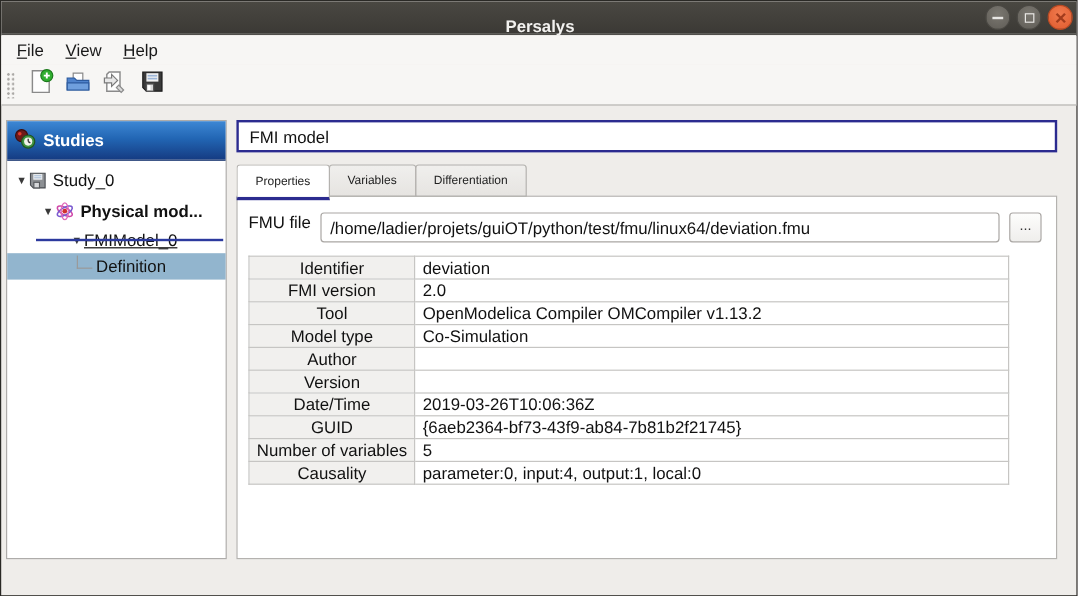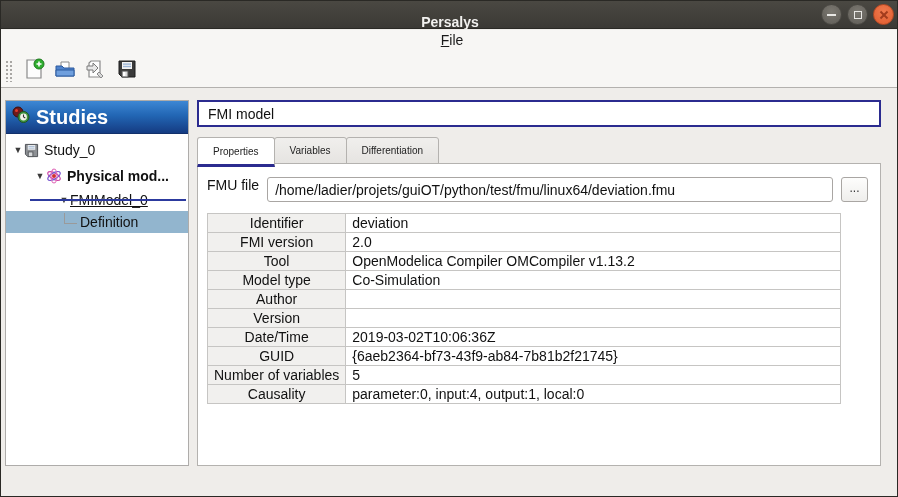--- a/index.html
+++ b/index.html
@@ -32,21 +32,21 @@
   .glyph-close { position:relative; width:10px; height:10px; }
   .glyph-close::before,.glyph-close::after {
     content:""; position:absolute; left:4px; top:0; width:2px; height:10px; background:#a23c1d;
   }
   .glyph-close::before { transform:rotate(45deg); }
   .glyph-close::after { transform:rotate(-45deg); }
   
   .menubar {
     position:absolute; left:0; top:29px; width:898px; height:24px;
     background:#f7f6f4; display:flex; align-items:center; padding-left:4px;
-    font-size:14px; color:#1a1a1a;flex-direction:column;
+    font-size:14px; color:#1a1a1a;
   }
   .menu-item { display:inline-block; padding:2px 9px; cursor:default; }
   .menu-item::first-letter { text-decoration:underline; }
   
   .toolbar {
     position:absolute; left:0; top:53px; width:898px; height:34px;
     background:#f7f6f4; border-bottom:1px solid #b3b1ae;
     display:flex; align-items:center; padding-left:2px;
   }
   .tb-handle {
@@ -57,21 +57,21 @@
   .tool-btn { width:31px; height:30px; display:flex; align-items:center; justify-content:center; border-radius:3px; }
   
   .sidebar {
     position:absolute; left:4px; top:99px; width:184px; height:366px;
     background:#ffffff; border:1px solid #aeacaa;
   }
   .sidebar-header {
     height:33px; display:flex; align-items:center; gap:6px; padding:0 6px;
     background:linear-gradient(180deg,#3d87d4 0%,#2266b4 45%,#153b82 100%);
     border-bottom:1px solid #12306b;
-    color:#ffffff; font-weight:bold; font-size:20px;
+    color:#ffffff; font-weight:bold; font-size:14px;
   }
   .tree { position:relative; font-size:14px; color:#111; }
   .tree-row { display:flex; align-items:center; height:22px; cursor:default; }
   .tree-row.selected { background:#92b5ce; }
   .tw-arrow { font-size:9px; color:#3a3a3a; width:12px; text-align:center; flex:0 0 12px; }
   .tree-label { white-space:nowrap; }
   .tree-label.bold { font-weight:bold; }
   .tree-label.underline { text-decoration:underline; }
   .study-line { position:absolute; left:24px; right:2px; top:60px; height:2px; background:#2c3a9e; }
   .l-connector { width:13px; height:11px; border-left:1px solid #9a9a9a; border-bottom:1px solid #9a9a9a; margin:-8px 3px 0 0; }
@@ -286,21 +286,21 @@
         <tr>
           <td class="prop-label">Author</td>
           <td class="prop-value"></td>
         </tr>
         <tr>
           <td class="prop-label">Version</td>
           <td class="prop-value"></td>
         </tr>
         <tr>
           <td class="prop-label">Date/Time</td>
-          <td class="prop-value">2019-03-02T10:06:36Z</td>
+          <td class="prop-value">2019-03-26T10:06:36Z</td>
         </tr>
         <tr>
           <td class="prop-label">GUID</td>
           <td class="prop-value">{6aeb2364-bf73-43f9-ab84-7b81b2f21745}</td>
         </tr>
         <tr>
           <td class="prop-label">Number of variables</td>
           <td class="prop-value">5</td>
         </tr>
         <tr>

